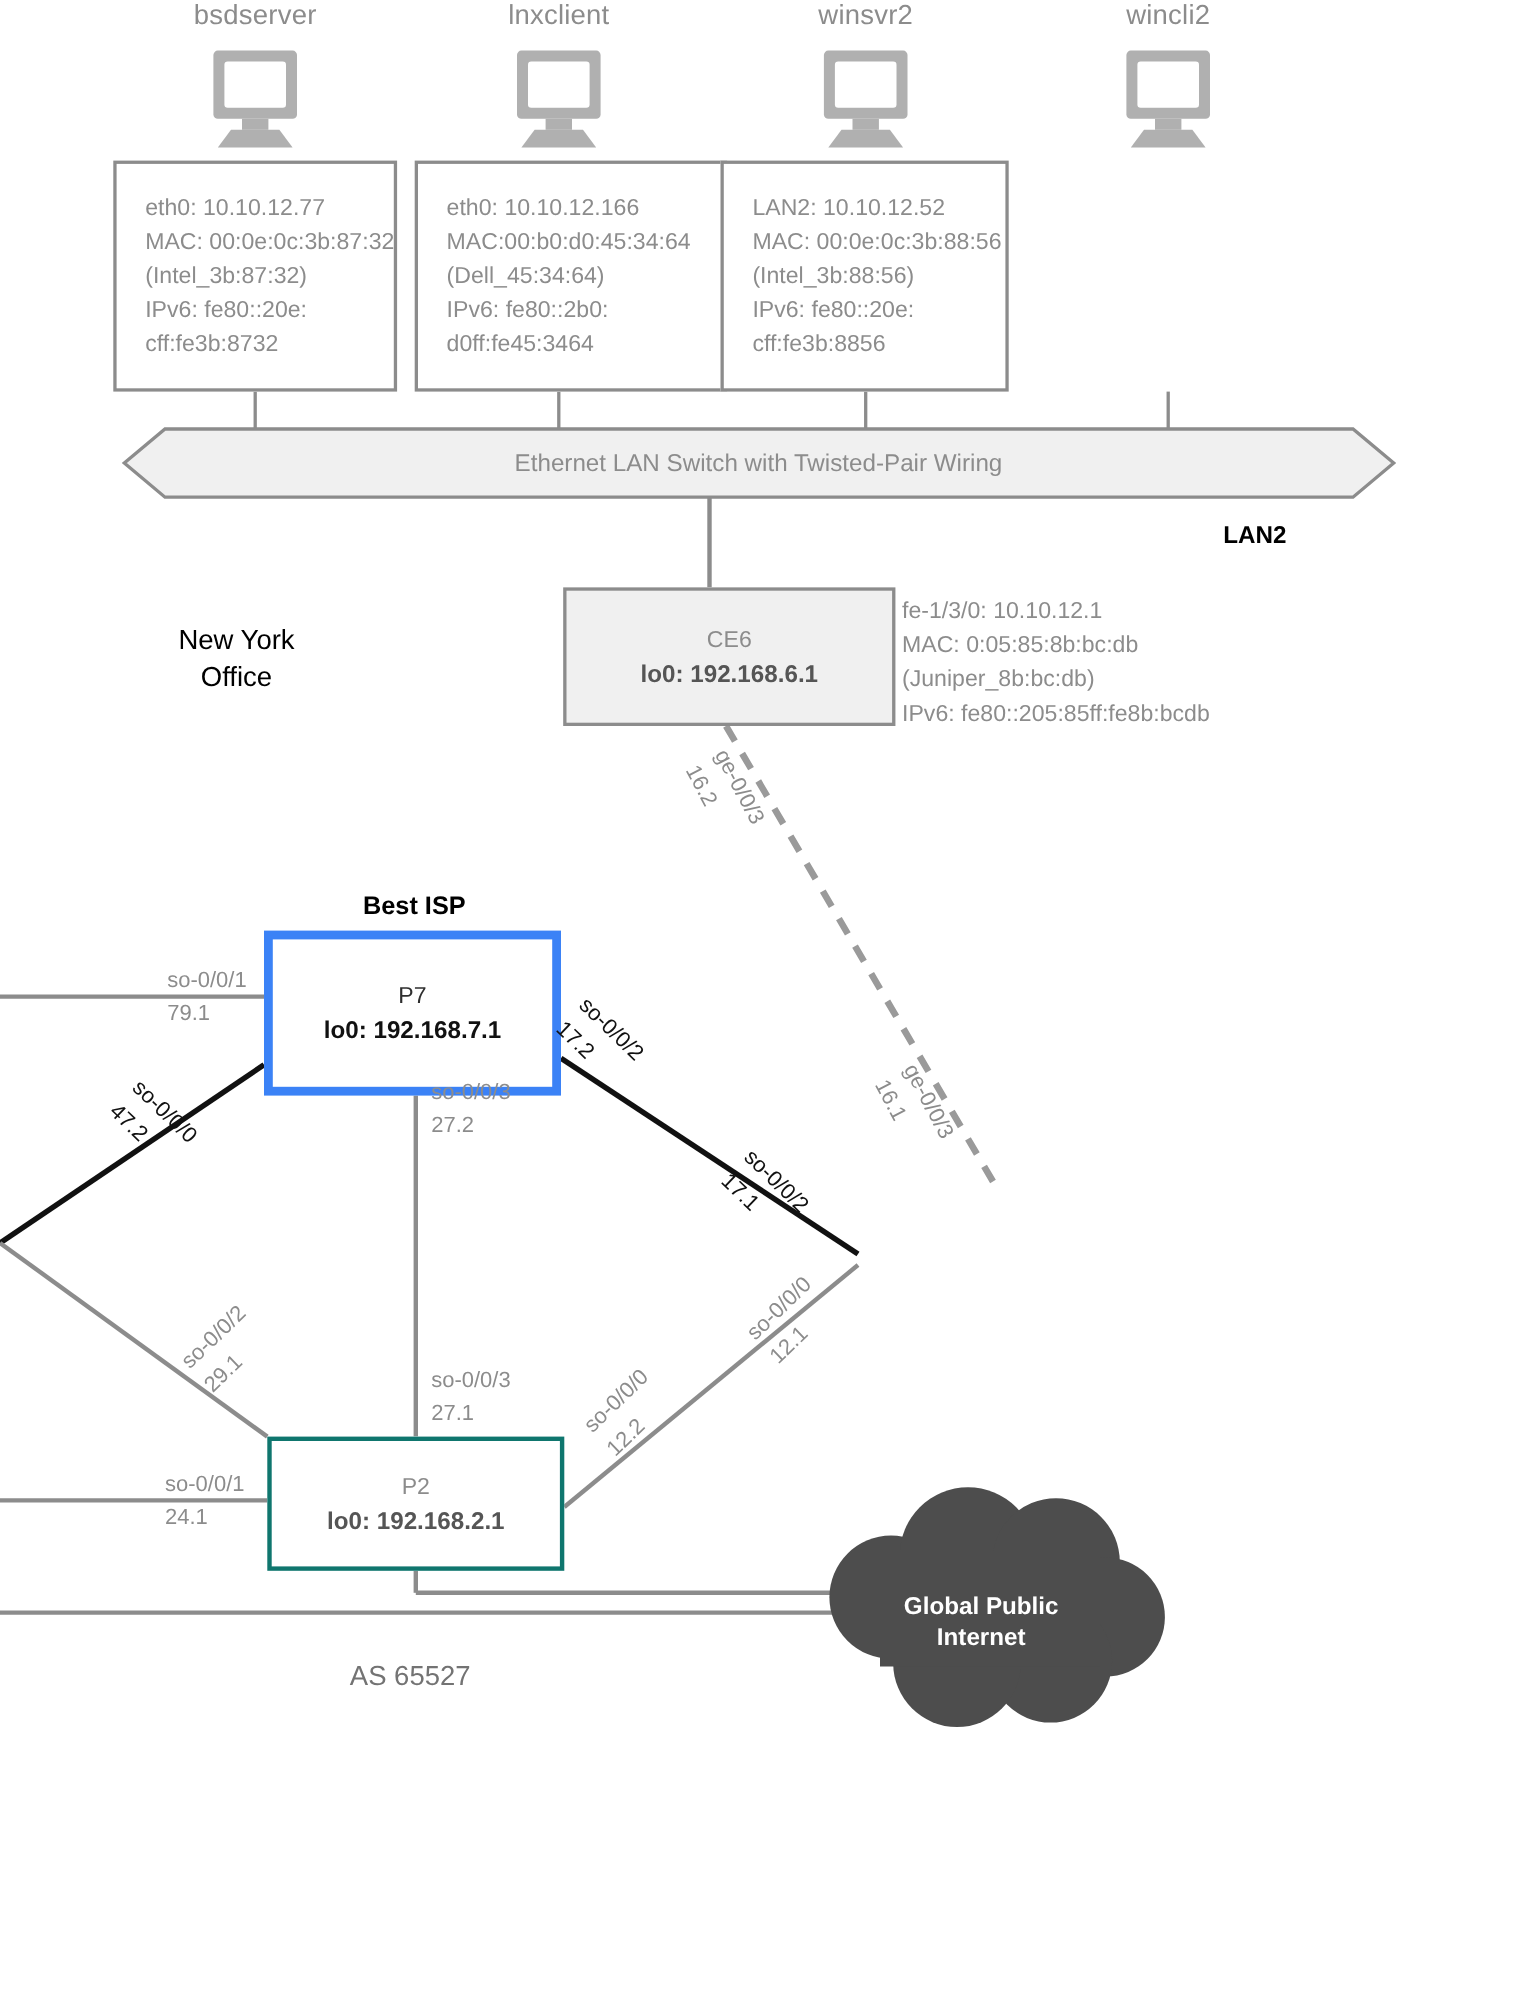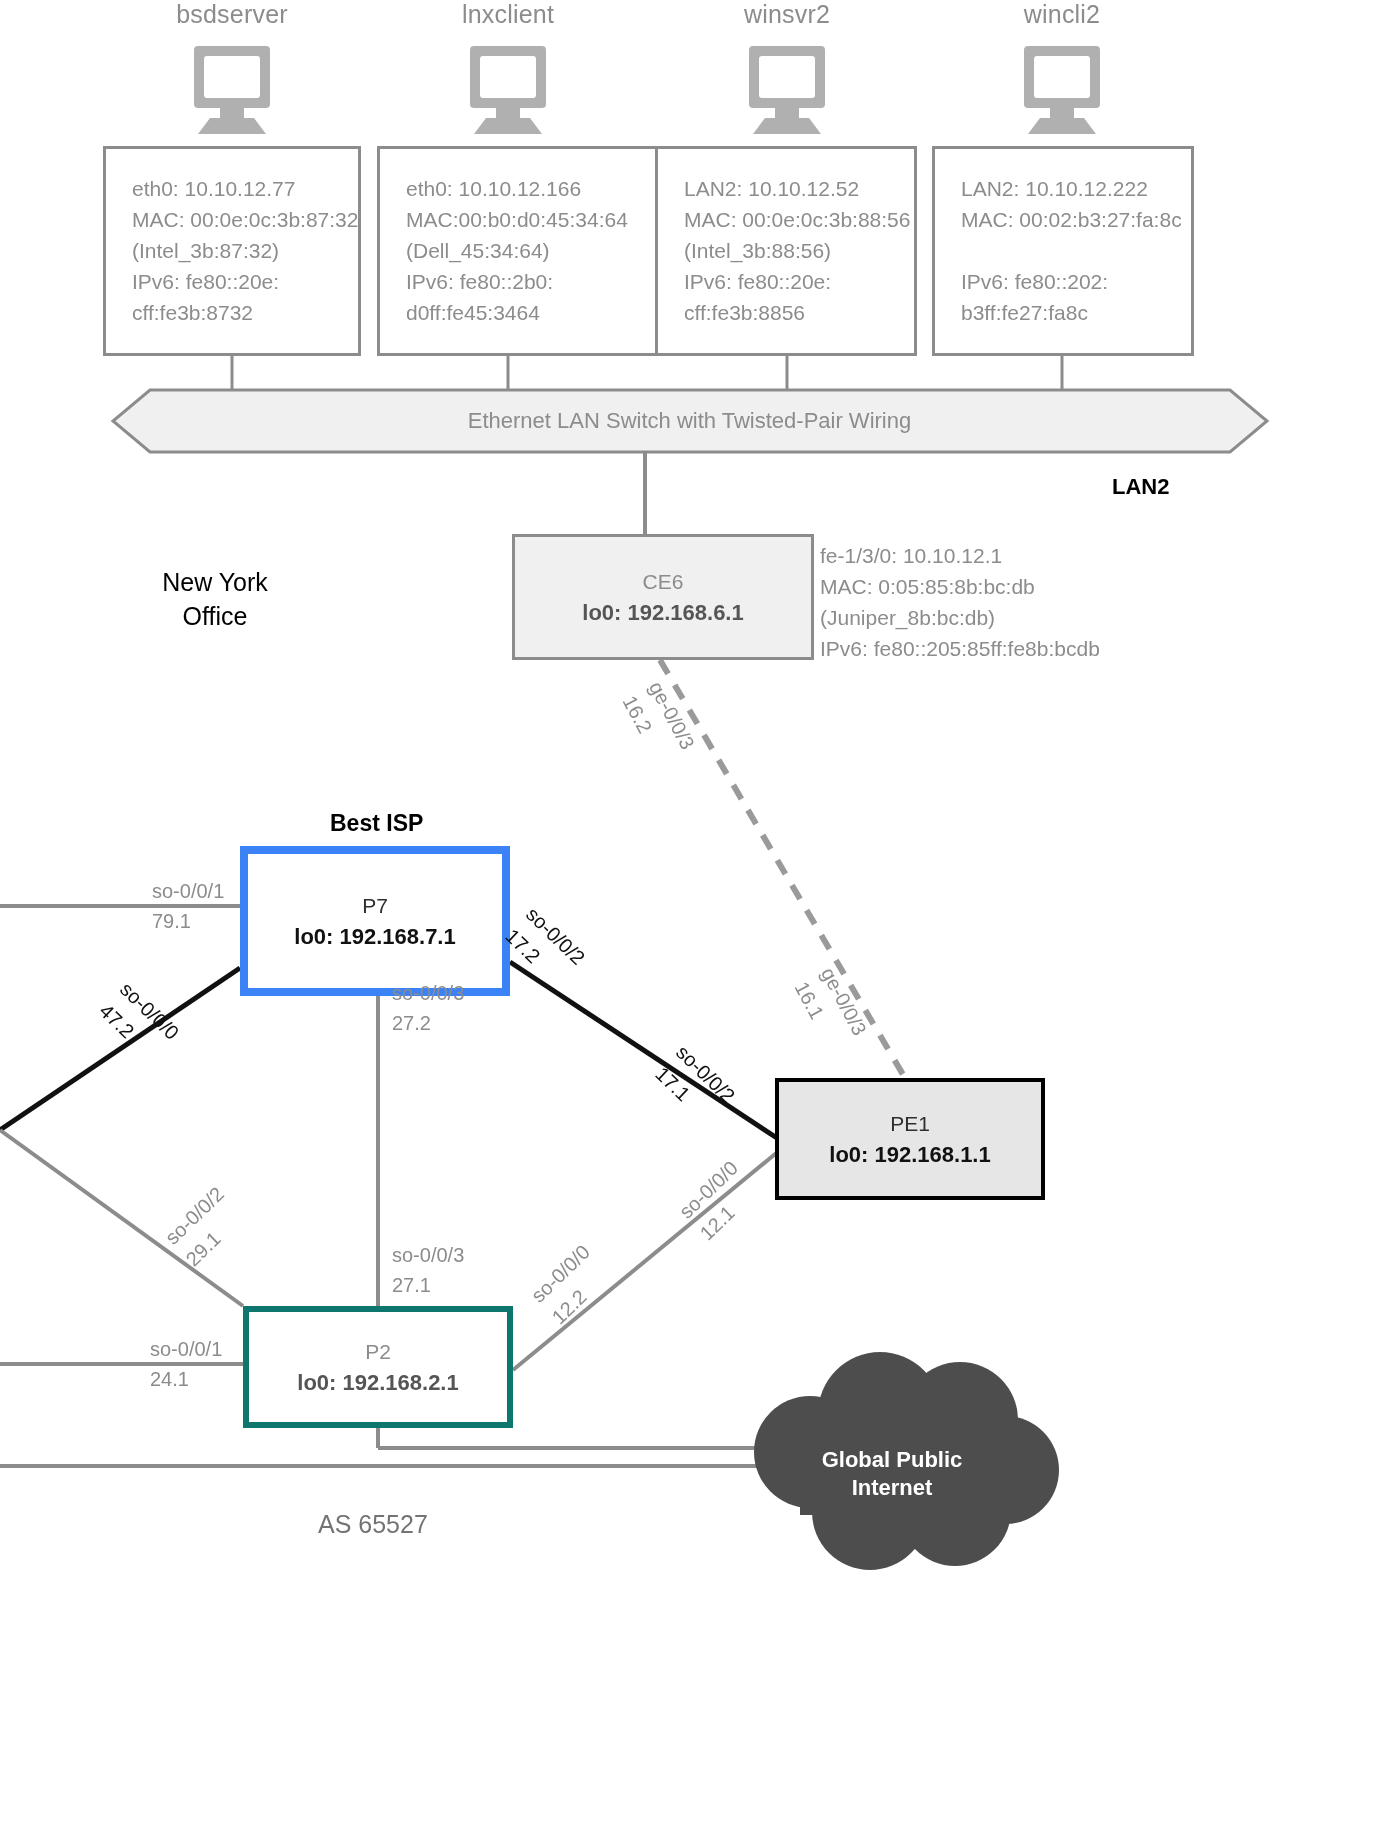--- a/index.html
+++ b/index.html
@@ -25,21 +25,21 @@
 
   .router{position:absolute;box-sizing:border-box;display:flex;flex-direction:column;align-items:center;justify-content:center;}
   .router .rname{font-size:21px;color:#8c8c8c;line-height:30px;}
   .router .rlo{font-size:22px;font-weight:bold;color:#555;line-height:31px;}
   .router.dark .rname{color:#2e2e2e;}
   .router.dark .rlo{color:#111;}
 
   .ce6{left:512px;top:534px;width:302px;height:126px;border:3px solid #8c8c8c;background:#f0f0f0;}
   .p7{left:240px;top:846px;width:270px;height:150px;border:8px solid #3b82f6;background:#fff;}
   .pe1{left:775px;top:1078px;width:270px;height:122px;border:4px solid #000;background:#e6e6e6;}
-  .p2{left:243px;top:1306px;width:270px;height:122px;border:6px solid #0f766e;background:#fff;}
+  .p2{left:243px;top:1306px;width:270px;height:122px;border:4px solid #0f766e;background:#fff;}
 
   .info-block{position:absolute;font-size:21px;line-height:31px;color:#8c8c8c;white-space:nowrap;}
 
   .bold-title{position:absolute;font-size:23px;font-weight:bold;color:#000;}
 
   .ilabel{position:absolute;font-size:20px;color:#8c8c8c;line-height:30px;white-space:nowrap;}
   .ilabel.blk{color:#111;}
   .ilabel .l2{display:block;}
 
   .rot-a{transform:rotate(-44deg);transform-origin:left top;}
@@ -148,29 +148,20 @@
     </div>
   </div>
 
   <div class="host-title" style="left:962px;top:0px;width:200px;">wincli2</div>
   <svg class="pc-icon" style="left:1002px;top:42px;" viewBox="0 0 120 96">
     <rect x="22" y="4" width="76" height="62" rx="4" fill="#b0b0b0"></rect>
     <rect x="32" y="14" width="56" height="42" rx="3" fill="#fff"></rect>
     <rect x="48" y="66" width="24" height="10" fill="#b0b0b0"></rect>
     <polygon points="26,92 94,92 82,76 38,76" fill="#b0b0b0"></polygon>
   </svg>
-  <div class="host-box" style="left:932px;top:146px;width:262px;height:210px;">
-    <div class="lines">
-      <div>LAN2: 10.10.12.222</div>
-      <div>MAC: 00:02:b3:27:fa:8c</div>
-      <div class="blank"></div>
-      <div>IPv6: fe80::202:</div>
-      <div>b3ff:fe27:fa8c</div>
-    </div>
-  </div>
 
   <div class="switch-wrap">
     <div class="switch-label">Ethernet LAN Switch with Twisted-Pair Wiring</div>
   </div>
 
   <div class="lan-tag" style="left:1112px;top:474px;">LAN2</div>
 
   <div class="site-label" style="left:100px;top:565px;width:230px;">
     <div>New York</div>
     <div>Office</div>
@@ -217,24 +208,20 @@
   <div class="ilabel" style="left:392px;top:978px;">
     <span>so-0/0/3</span>
     <span class="l2">27.2</span>
   </div>
 
   <div class="ilabel rot-b blk" style="left:540px;top:900px;">
     <span>so-0/0/2</span>
     <span class="l2">17.2</span>
   </div>
 
-  <div class="router pe1 dark">
-    <div class="rname">PE1</div>
-    <div class="rlo">lo0: 192.168.1.1</div>
-  </div>
 
   <div class="ilabel rot-b blk" style="left:690px;top:1038px;">
     <span>so-0/0/2</span>
     <span class="l2">17.1</span>
   </div>
 
   <div class="ilabel rot-a" style="left:672px;top:1204px;">
     <span>so-0/0/0</span>
     <span class="l2">12.1</span>
   </div>

